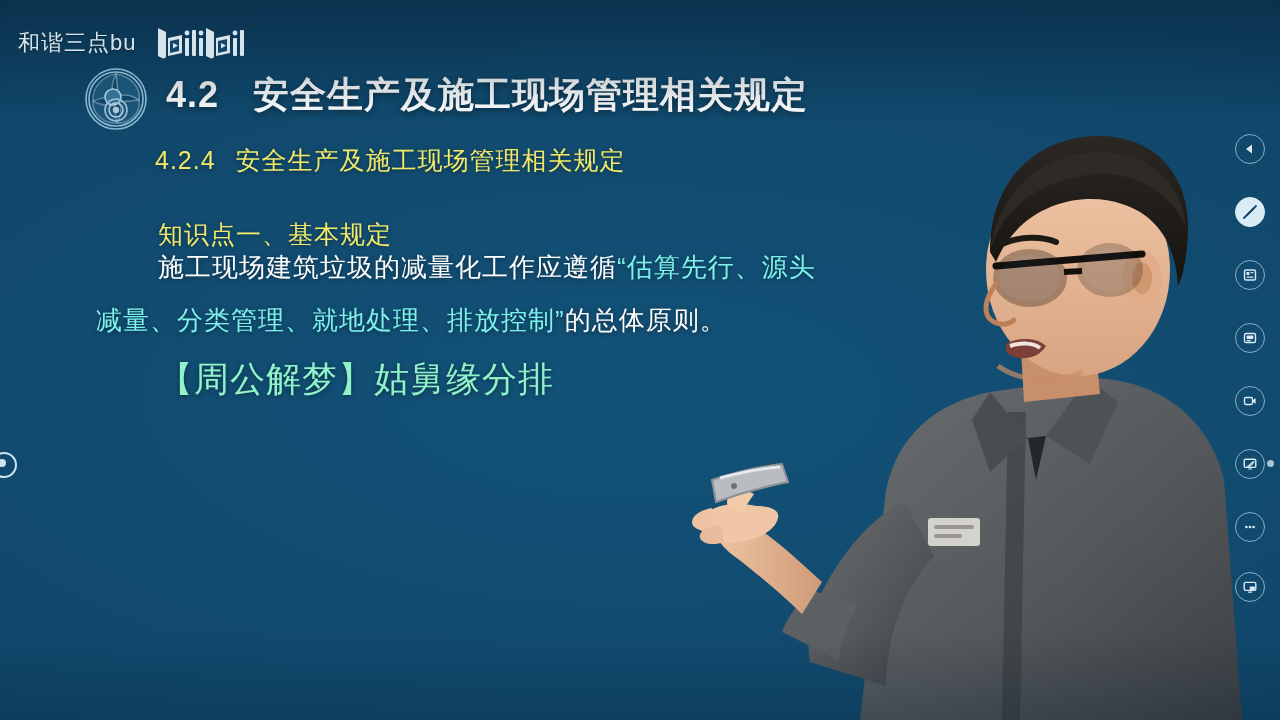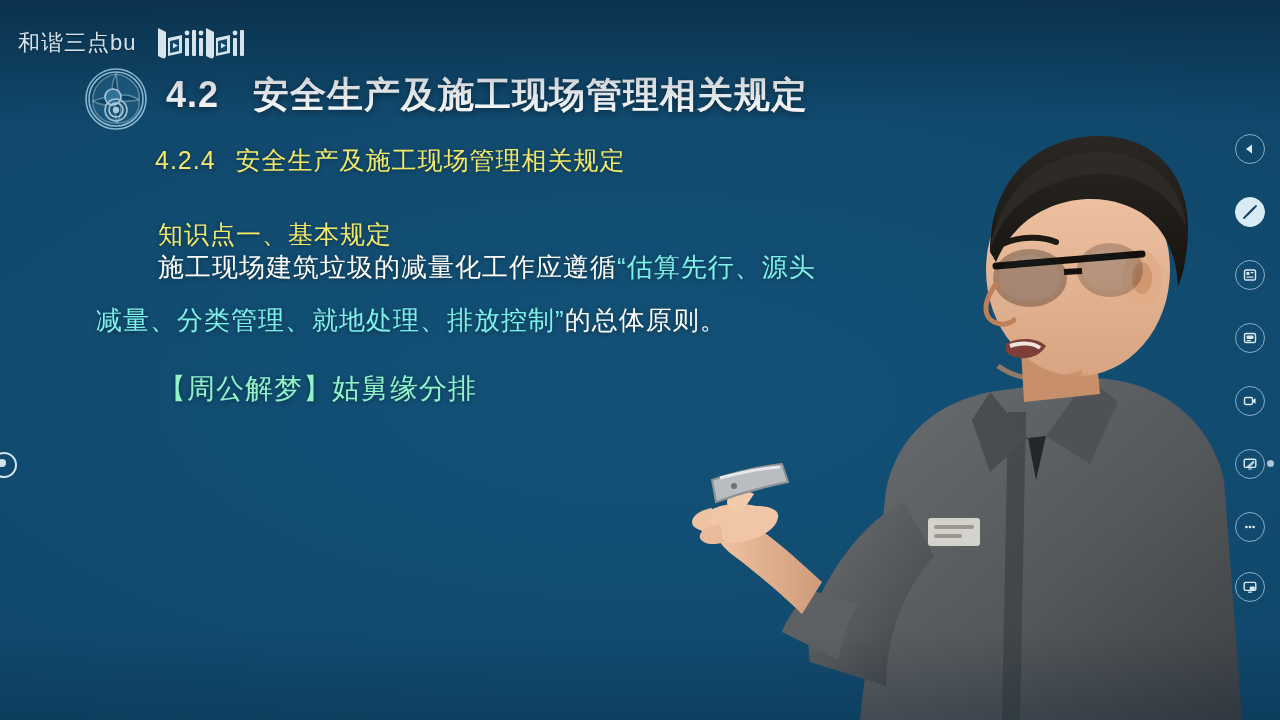--- a/index.html
+++ b/index.html
@@ -121,22 +121,22 @@
     white-space: nowrap;
   }
   #body-line-1 { left: 158px; top: 250px; }
   #body-line-2 { left: 96px;  top: 303px; }
 
   .quote-hl { color: #7df2ec; }
 
   .dream-line {
     position: absolute;
     left: 158px;
-    top: 370px;
-    font-size: 28px;
+    top: 356px;
+    font-size: 35px;
     color: #8ff2c9;
     letter-spacing: 1px;
     text-shadow: 0 1px 5px rgba(0,0,0,.45);
     white-space: nowrap;
   }
 
   
   #instructor {
     position: absolute;
     left: 690px;

